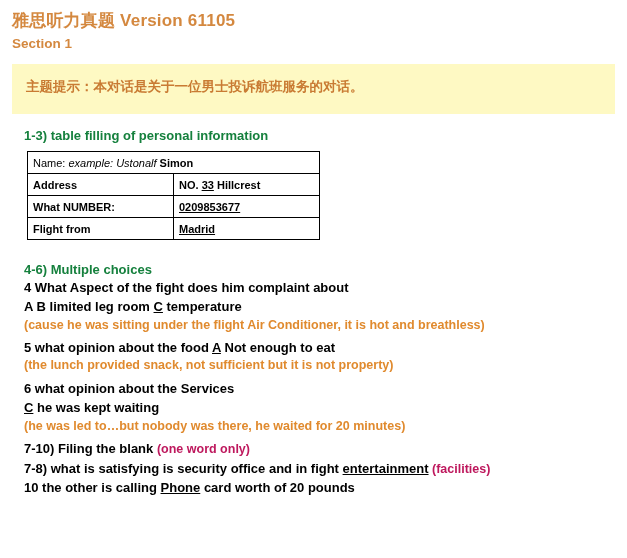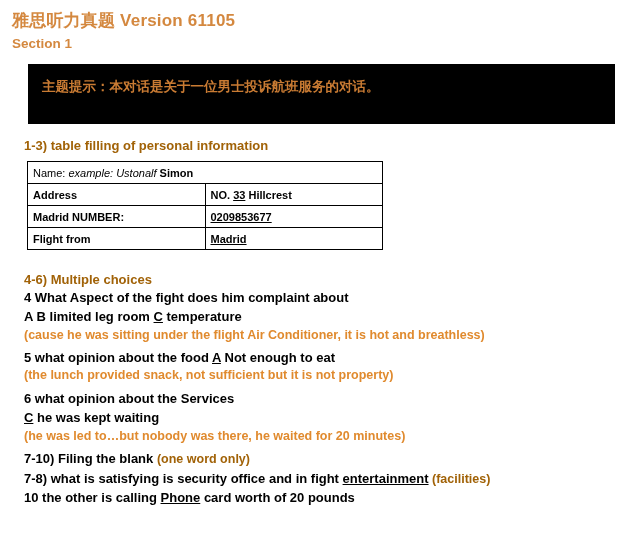--- a/index.html
+++ b/index.html
@@ -28,40 +28,40 @@
     margin: 9px 0 0 12px;
     letter-spacing: 0.2px;
   }
   .subtitle {
     font-size: 13.5px;
     font-weight: bold;
     color: #d4883f;
     margin: 4px 0 0 12px;
   }
   .hint-box {
-    margin: 13px 12px 0 28px;
-    background: #000000;
-    padding: 13px 14px 28px 14px;
+    margin: 13px 12px 0 12px;
+    background: #fef9c3;
+    padding: 13px 14px 18px 14px;
     box-sizing: border-box;
   }
   .hint-text {
     font-size: 13.5px;
     font-weight: bold;
     color: #c97b33;
   }
   .section-head {
     font-size: 13px;
     font-weight: bold;
     margin: 14px 0 0 24px;
-    color: #a16207;
+    color: #15803d;
   }
   table.info {
     border-collapse: collapse;
     margin: 8px 4px 0 27px;
-    width: 356px;
+    width: 293px;
     table-layout: fixed;
   }
   table.info td {
     border: 1px solid #000;
     font-size: 11px;
     padding: 3px 5px;
     vertical-align: middle;
     height: 15px;
   }
   td.lbl {
@@ -83,21 +83,21 @@
   .tall td { height: 30px; vertical-align: top; }
   .u { text-decoration: underline; }
   .qline {
     font-size: 13px;
     font-weight: bold;
     margin: 7px 0 0 24px;
     line-height: 1.25;
   }
   .qline.tight { margin-top: 3px; }
   .note {
-    color: #a16207;
+    color: #be185d;
     font-weight: bold;
     font-size: 12.5px;
   }
   .note-line {
     font-size: 12.5px;
     font-weight: bold;
     color: #e08a2e;
     margin: 2px 0 0 24px;
     line-height: 1.25;
   }
@@ -124,21 +124,21 @@
         <span>Name:</span>
         <span class="ital">example: Ustonalf</span>
         <span class="bold">Simon</span>
       </td>
     </tr>
     <tr>
       <td class="lbl">Address</td>
       <td class="val"><span>NO. </span><span class="u">33</span><span> Hillcrest</span></td>
     </tr>
     <tr>
-      <td class="lbl">Madrid NUMBER:</td>
+      <td class="lbl">What NUMBER:</td>
       <td class="val"><span class="u">0209853677</span></td>
     </tr>
     <tr>
       <td class="lbl">Flight from</td>
       <td class="val"><span class="u">Madrid</span></td>
     </tr>
   </tbody>
     </table>
 
   <div class="section-head gap-sm">4-6) Multiple choices</div>

